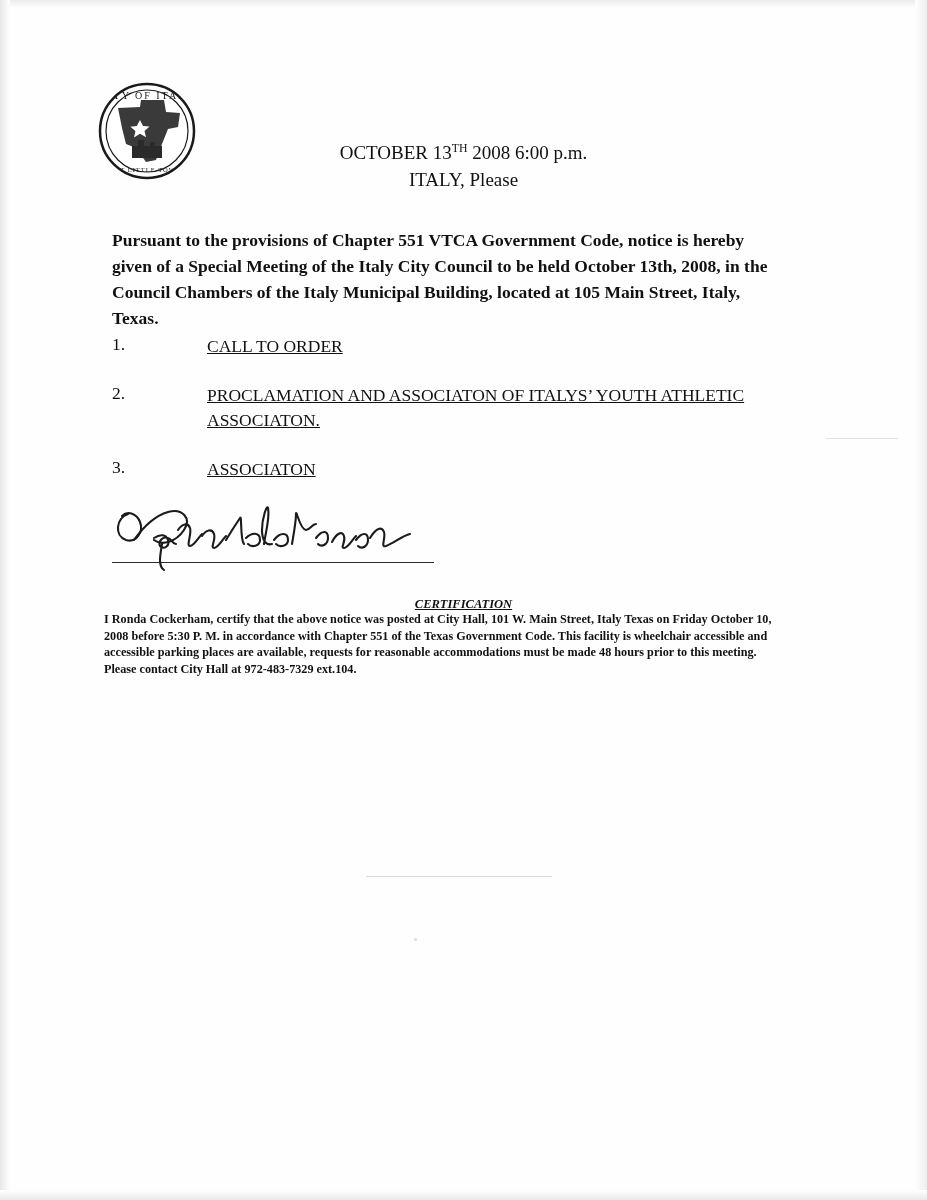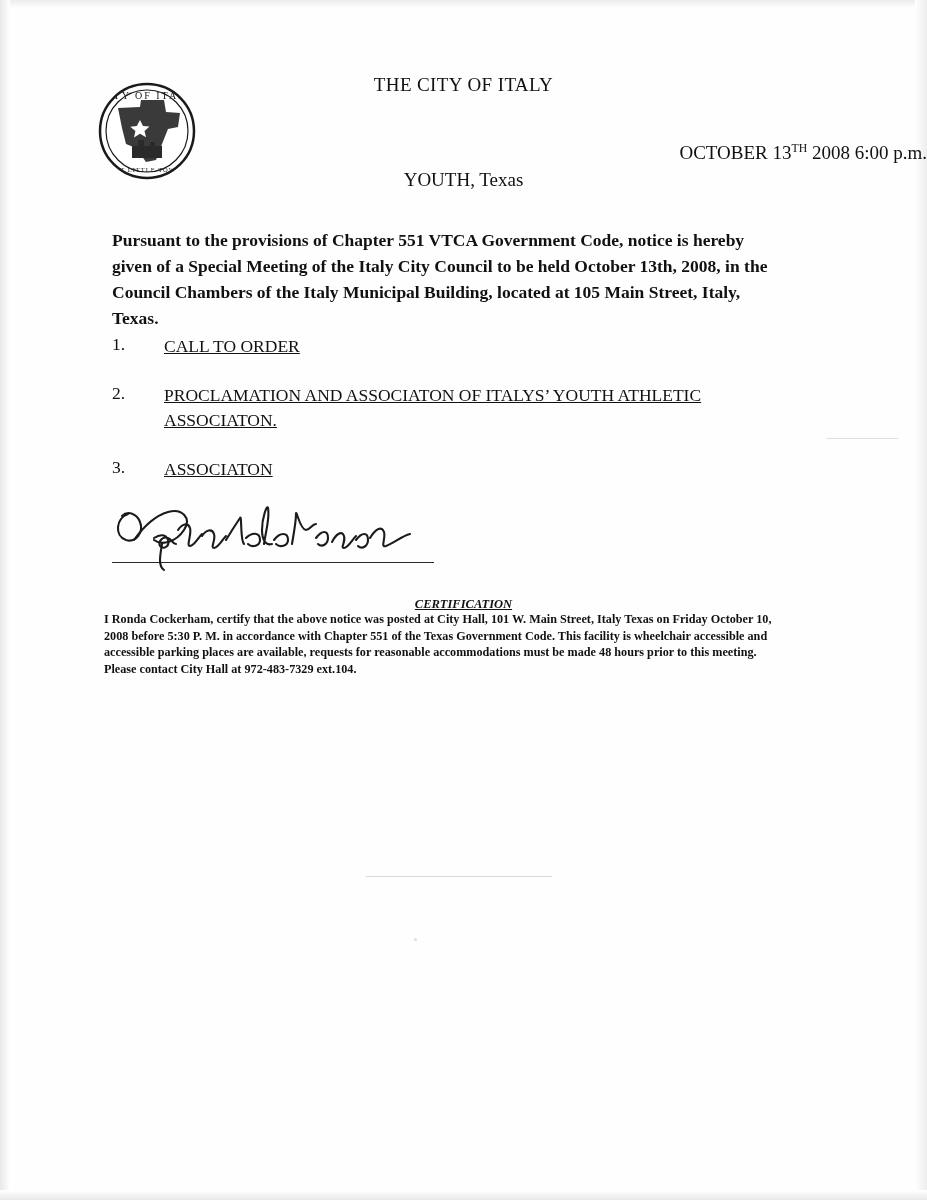--- a/index.html
+++ b/index.html
@@ -66,21 +66,21 @@
 
   .meeting-block {
     position: absolute;
     left: 0;
     right: 0;
     top: 140px;
     text-align: center;
     line-height: 1.42;
   }
   .meeting-line-1 { font-size: 20px; }
-  .meeting-line-2 { font-size: 19px; text-align: right; }
+  .meeting-line-2 { font-size: 19px; }
   .meeting-line-3 { font-size: 19px; }
   .u { text-decoration: underline; }
   sup { font-size: 0.62em; vertical-align: super; }
 
   .notice {
     position: absolute;
     left: 112px;
     top: 228px;
     width: 672px;
     font-size: 17.5px;
@@ -101,20 +101,21 @@
     margin-bottom: 24px;
     align-items: flex-start;
   }
   .agenda-num {
     width: 52px;
     flex: 0 0 52px;
   }
   .agenda-text {
     text-decoration: underline;
     line-height: 1.42;
+    margin-left: 43px;
   }
 
   .sign-area {
     position: absolute;
     left: 110px;
     top: 500px;
     width: 420px;
   }
   .signature {
     position: relative;
@@ -210,25 +211,24 @@
         </g>
 
         <g fill="#1a1a1a">
           <text x="59" y="17" font-family="Liberation Serif, serif" font-size="10" text-anchor="middle" letter-spacing="2">CITY OF ITALY</text>
           <text x="59" y="90" font-family="Liberation Serif, serif" font-size="6.5" text-anchor="middle" letter-spacing="1">THE BIGGEST LITTLE TOWN IN TEXAS</text>
         </g>
       </g>
     </svg>
   </div>
 
-  <div class="doc-title">THE CITY OF ITALY</div>
 
   <div class="meeting-block">
     <div class="meeting-line-2"><span>OCTOBER 13</span><sup>TH</sup><span> 2008 6:00 p.m.</span></div>
-    <div class="meeting-line-3">YOUTH, Texas</div>
+    <div class="meeting-line-3">ITALY, Please</div>
   </div>
 
   <div class="notice">Pursuant to the provisions of Chapter 551 VTCA Government Code, notice is hereby given of a Special Meeting of the Italy City Council to be held October 13th, 2008, in the Council Chambers of the Italy Municipal Building, located at 105 Main Street, Italy, Texas.</div>
 
   <div class="agenda">
     <div class="agenda-item">
       <div class="agenda-num">1.</div>
       <div class="agenda-text">CALL TO ORDER</div>
     </div>
     <div class="agenda-item">

